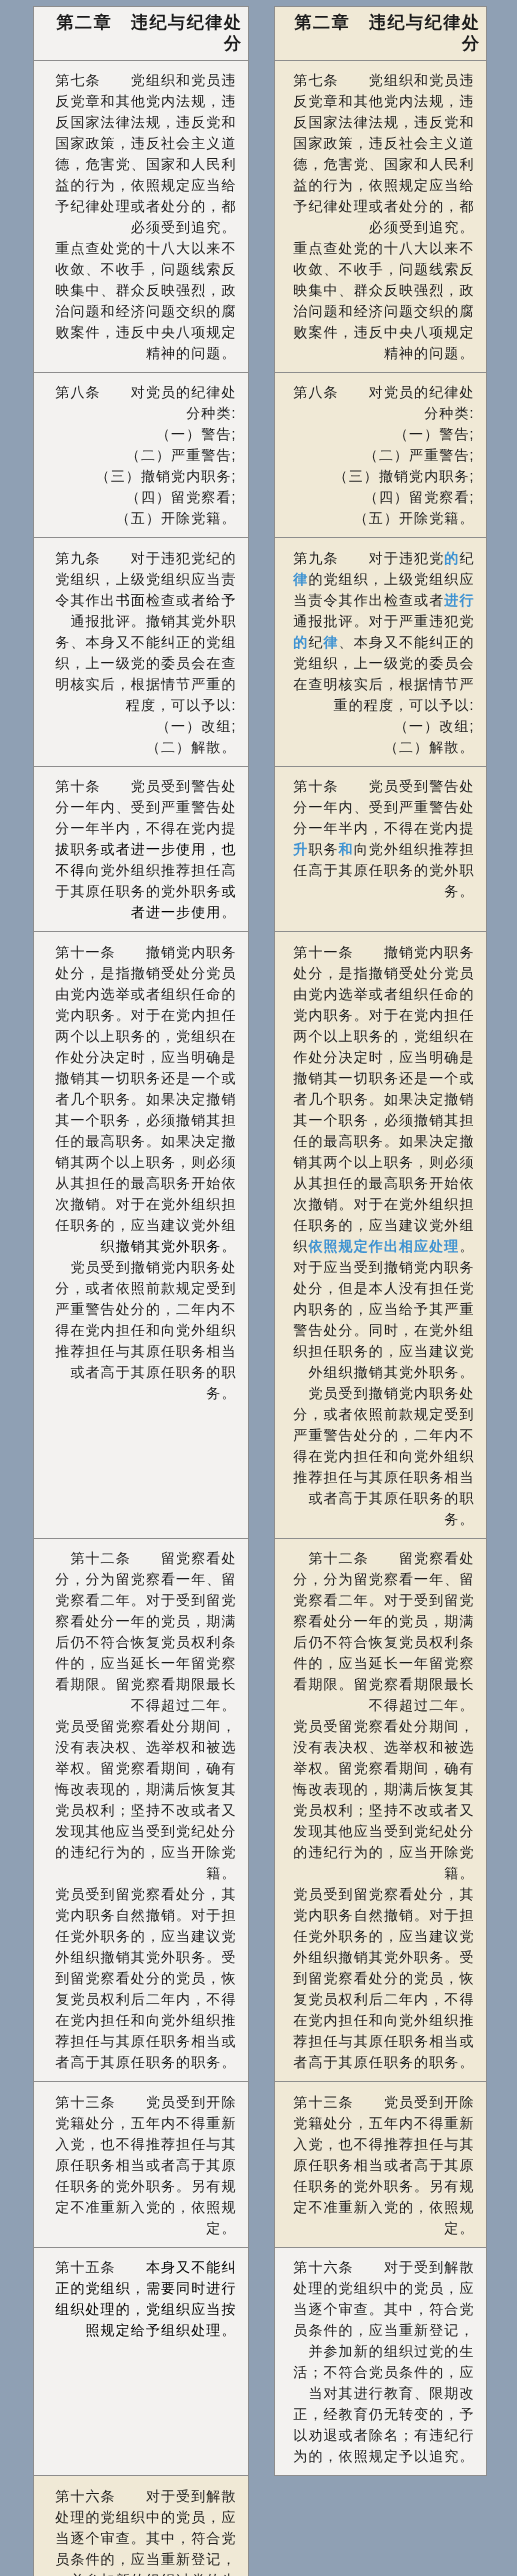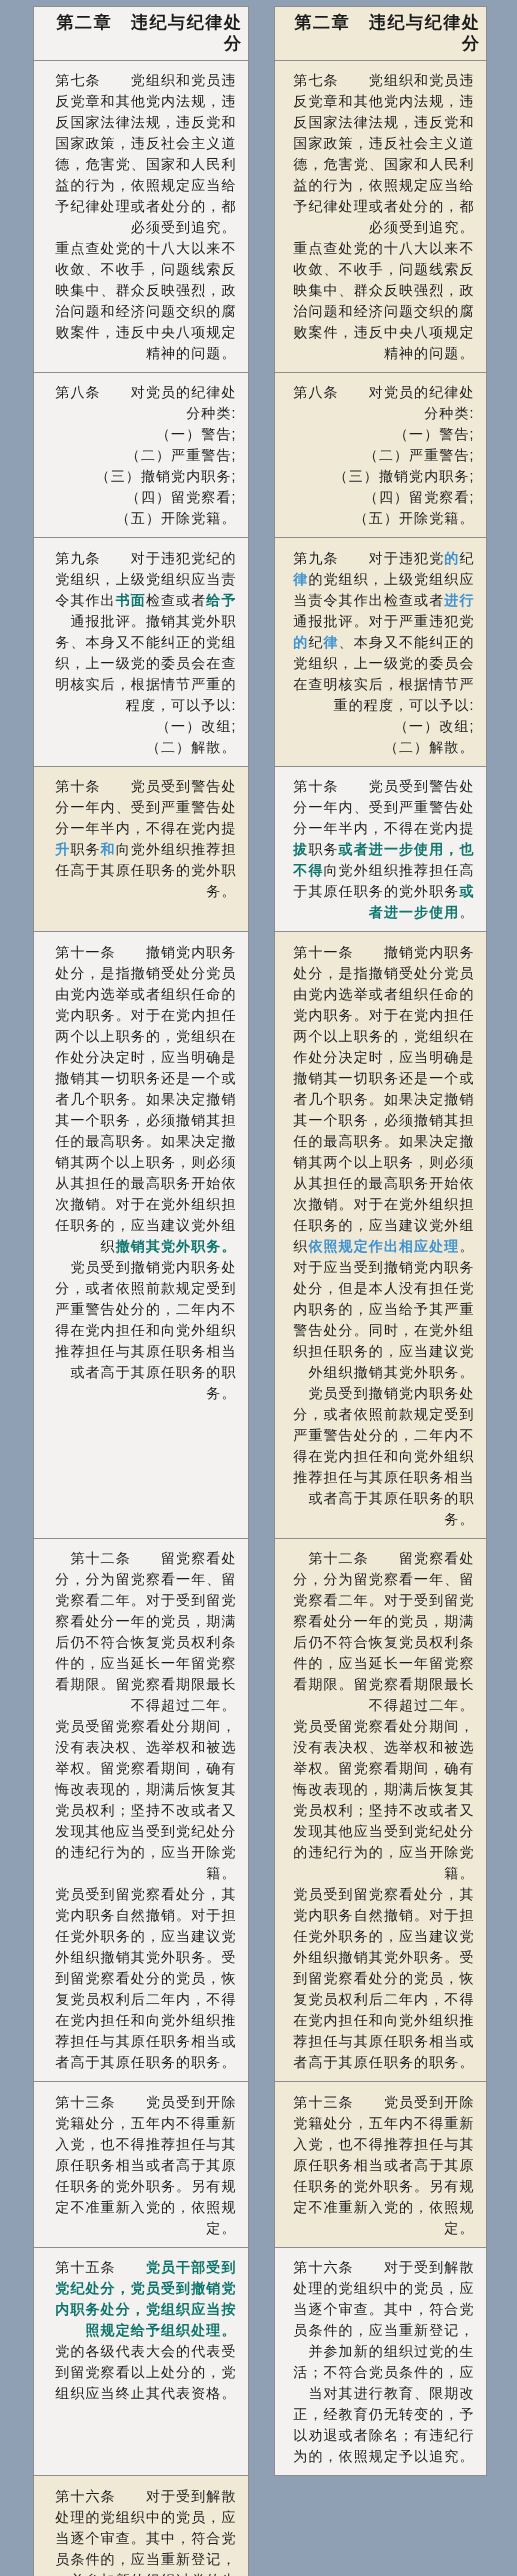--- a/index.html
+++ b/index.html
@@ -33,21 +33,21 @@
     align-items: center;
     justify-content: center;
     font-weight: bold;
     font-size: 17px;
     letter-spacing: 1.6px;
     padding: 5.5px;
     text-align: center;
   }
   .cell p { margin: 0; text-align: right; }
   .seg-k { color: #1c1c1c; }
-  .seg-r { color: #0f766e; font-weight: bold; }
+  .seg-r { color: #000000; font-weight: normal; }
   .seg-b { color: #3f93d2; font-weight: bold; }
 </style>
 </head>
 <body>
 
 <div class="doc">
     <div class="cell left header top">
       <p><span class="seg-k">第二章　违纪与纪律处分</span></p>
     </div>
     <div class="cell right header top">
@@ -80,25 +80,25 @@
     <div class="cell left">
       <p><span class="seg-k">第九条　　对于违犯党纪的党组织，上级党组织应当责令其作出</span><span class="seg-r">书面</span><span class="seg-k">检查或者</span><span class="seg-r">给予</span><span class="seg-k">通报批评。撤销其党外职务、本身又不能纠正的党组织，上一级党的委员会在查明核实后，根据情节严重的程度，可以予以:</span></p>
       <p><span class="seg-k">（一）改组;</span></p>
       <p><span class="seg-k">（二）解散。</span></p>
     </div>
     <div class="cell right">
       <p><span class="seg-k">第九条　　对于违犯党</span><span class="seg-b">的</span><span class="seg-k">纪</span><span class="seg-b">律</span><span class="seg-k">的党组织，上级党组织应当责令其作出检查或者</span><span class="seg-b">进行</span><span class="seg-k">通报批评。对于严重违犯党</span><span class="seg-b">的</span><span class="seg-k">纪</span><span class="seg-b">律</span><span class="seg-k">、本身又不能纠正的党组织，上一级党的委员会在查明核实后，根据情节严重的程度，可以予以:</span></p>
       <p><span class="seg-k">（一）改组;</span></p>
       <p><span class="seg-k">（二）解散。</span></p>
     </div>
+    <div class="cell left">
+      <p><span class="seg-k">第十条　　党员受到警告处分一年内、受到严重警告处分一年半内，不得在党内提</span><span class="seg-r">拔</span><span class="seg-k">职务</span><span class="seg-r">或者进一步使用，也不得</span><span class="seg-k">向党外组织推荐担任高于其原任职务的党外职务</span><span class="seg-r">或者进一步使用</span><span class="seg-k">。</span></p>
+    </div>
     <div class="cell right">
       <p><span class="seg-k">第十条　　党员受到警告处分一年内、受到严重警告处分一年半内，不得在党内提</span><span class="seg-b">升</span><span class="seg-k">职务</span><span class="seg-b">和</span><span class="seg-k">向党外组织推荐担任高于其原任职务的党外职务。</span></p>
-    </div>
-    <div class="cell left">
-      <p><span class="seg-k">第十条　　党员受到警告处分一年内、受到严重警告处分一年半内，不得在党内提</span><span class="seg-r">拔</span><span class="seg-k">职务</span><span class="seg-r">或者进一步使用，也不得</span><span class="seg-k">向党外组织推荐担任高于其原任职务的党外职务</span><span class="seg-r">或者进一步使用</span><span class="seg-k">。</span></p>
     </div>
     <div class="cell left">
       <p><span class="seg-k">第十一条　　撤销党内职务处分，是指撤销受处分党员由党内选举或者组织任命的党内职务。对于在党内担任两个以上职务的，党组织在作处分决定时，应当明确是撤销其一切职务还是一个或者几个职务。如果决定撤销其一个职务，必须撤销其担任的最高职务。如果决定撤销其两个以上职务，则必须从其担任的最高职务开始依次撤销。对于在党外组织担任职务的，应当建议党外组织</span><span class="seg-r">撤销其党外职务。</span></p>
       <p><span class="seg-k">党员受到撤销党内职务处分，或者依照前款规定受到严重警告处分的，二年内不得在党内担任和向党外组织推荐担任与其原任职务相当或者高于其原任职务的职务。</span></p>
     </div>
     <div class="cell right">
       <p><span class="seg-k">第十一条　　撤销党内职务处分，是指撤销受处分党员由党内选举或者组织任命的党内职务。对于在党内担任两个以上职务的，党组织在作处分决定时，应当明确是撤销其一切职务还是一个或者几个职务。如果决定撤销其一个职务，必须撤销其担任的最高职务。如果决定撤销其两个以上职务，则必须从其担任的最高职务开始依次撤销。对于在党外组织担任职务的，应当建议党外组织</span><span class="seg-b">依照规定作出相应处理</span><span class="seg-k">。</span></p>
       <p><span class="seg-k">对于应当受到撤销党内职务处分，但是本人没有担任党内职务的，应当给予其严重警告处分。同时，在党外组织担任职务的，应当建议党外组织撤销其党外职务。</span></p>
       <p><span class="seg-k">党员受到撤销党内职务处分，或者依照前款规定受到严重警告处分的，二年内不得在党内担任和向党外组织推荐担任与其原任职务相当或者高于其原任职务的职务。</span></p>
     </div>
@@ -112,22 +112,21 @@
       <p><span class="seg-k">党员受留党察看处分期间，没有表决权、选举权和被选举权。留党察看期间，确有悔改表现的，期满后恢复其党员权利；坚持不改或者又发现其他应当受到党纪处分的违纪行为的，应当开除党籍。</span></p>
       <p><span class="seg-k">党员受到留党察看处分，其党内职务自然撤销。对于担任党外职务的，应当建议党外组织撤销其党外职务。受到留党察看处分的党员，恢复党员权利后二年内，不得在党内担任和向党外组织推荐担任与其原任职务相当或者高于其原任职务的职务。</span></p>
     </div>
     <div class="cell left">
       <p><span class="seg-k">第十三条　　党员受到开除党籍处分，五年内不得重新入党，也不得推荐担任与其原任职务相当或者高于其原任职务的党外职务。另有规定不准重新入党的，依照规定。</span></p>
     </div>
     <div class="cell right">
       <p><span class="seg-k">第十三条　　党员受到开除党籍处分，五年内不得重新入党，也不得推荐担任与其原任职务相当或者高于其原任职务的党外职务。另有规定不准重新入党的，依照规定。</span></p>
     </div>
     <div class="cell left">
-      <p><span class="seg-k">第十五条　　</span><span class="seg-r">党员干部受到党纪处分，党员受到撤销党内职务处分，党组织应当按照规定给予组织处理。</span></p>
-      <p><span class="seg-k">党的各级代表大会的代表受到留党察看以上处分的，党组织应当终止其代表资格。</span></p>
+      <p><span class="seg-k">第十五条　　</span><span class="seg-r">本身又不能纠正的党组织，需要同时进行组织处理的，党组织应当按照规定给予组织处理。</span></p>
     </div>
     <div class="cell left">
       <p><span class="seg-k">第十六条　　对于受到解散处理的党组织中的党员，应当逐个审查。其中，符合党员条件的，应当重新登记，并参加新的组织过党的生活；不符合党员条件的，应当对其进行教育、限期改正，经教育仍无转变的，予以劝退或者除名；有违纪行为的，依照规定予以追究。</span></p>
     </div>
     <div class="cell right">
       <p><span class="seg-k">第十六条　　对于受到解散处理的党组织中的党员，应当逐个审查。其中，符合党员条件的，应当重新登记，并参加新的组织过党的生活；不符合党员条件的，应当对其进行教育、限期改正，经教育仍无转变的，予以劝退或者除名；有违纪行为的，依照规定予以追究。</span></p>
     </div>
   </div>
 
 

